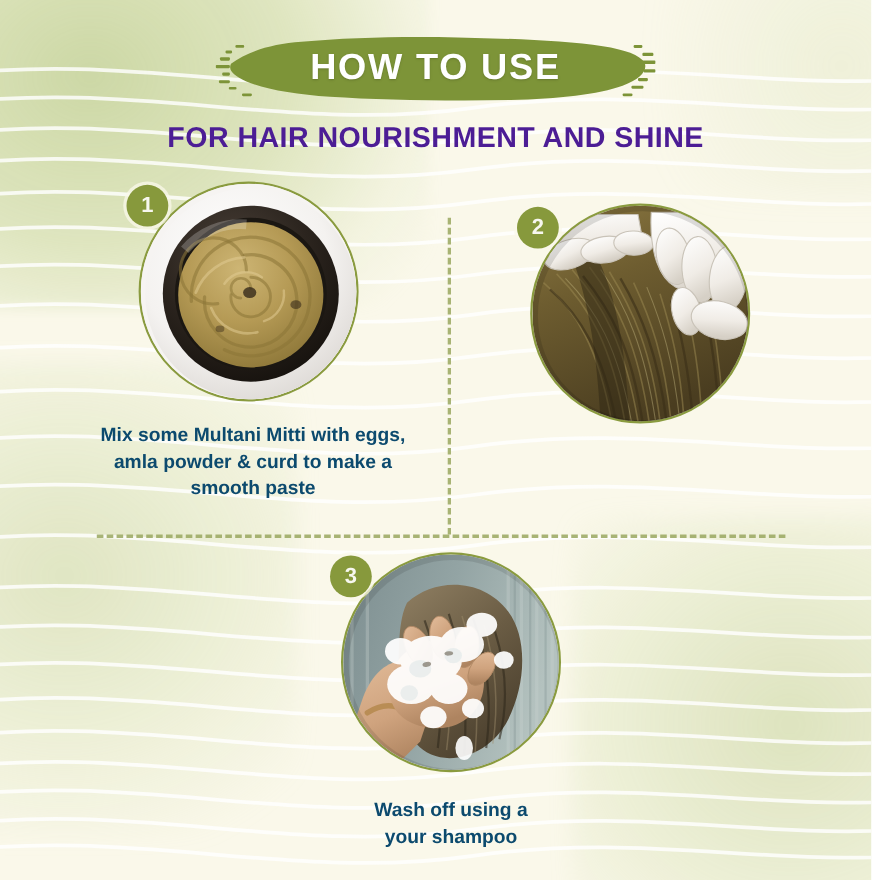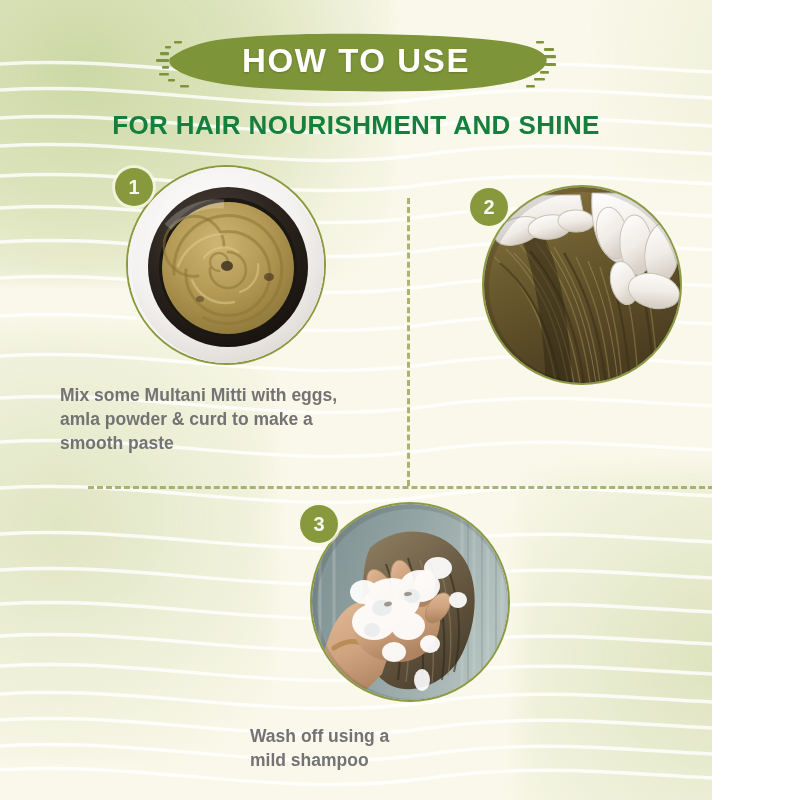--- a/index.html
+++ b/index.html
@@ -6,21 +6,21 @@
   * { margin:0; padding:0; box-sizing:border-box; }
 
   html, body {
     width:800px; height:800px;
     font-family:"Liberation Sans", sans-serif;
     overflow:hidden;
   }
 
   #poster {
     position:relative;
-    width:712px; height:800px;
+    width:792px; height:800px;
     background:#faf8ea;
     overflow:hidden;
   }
 
   
   .bg-layer { position:absolute; inset:0; pointer-events:none; }
 
   .wash-tl {
     position:absolute; left:-170px; top:-190px;
     width:560px; height:470px;
@@ -74,21 +74,21 @@
     display:flex; align-items:center; justify-content:center;
     font-size:33px; font-weight:bold; color:#ffffff;
     letter-spacing:1.6px;
     text-shadow:0 1px 2px rgba(60,70,25,0.35);
     padding-bottom:3px;
   }
 
   .subtitle {
     margin-top:14px;
     font-size:26px; font-weight:bold;
-    color:#15803d; letter-spacing:0.4px;
+    color:#4c1d95; letter-spacing:0.4px;
   }
 
   
   .divider-v {
     position:absolute;
     left:407px; top:198px;
     width:0; height:288px;
     border-left:3px dashed #9aa860;
     opacity:0.85;
   }
@@ -120,22 +120,23 @@
     background:#87993c;
     color:#f7f7ef;
     font-size:20px; font-weight:bold;
     display:flex; align-items:center; justify-content:center;
     z-index:6;
     box-shadow:0 0 0 3px rgba(250,248,234,0.75);
   }
 
   .caption {
     font-size:17.5px; font-weight:bold;
-    color:#737373;
+    color:#0c4a6e;
     line-height:1.38;
+    text-align:center;
     white-space:pre-line;
   }
 
   
   #step-1 { left:60px; top:165px; width:340px; }
   #step-1 .photo { width:200px; height:200px; margin-left:66px; }
   #step-1 .badge { left:55px; top:3px; }
   #step-1 .caption { margin-top:18px; }
 
   
@@ -449,16 +450,16 @@
             <ellipse cx="96" cy="90" rx="4" ry="2" transform="rotate(-6 96 90)"></ellipse>
           </g>
 
           <ellipse cx="110" cy="176" rx="8" ry="11" fill="#ffffff" opacity="0.9"></ellipse>
 
           <circle cx="100" cy="100" r="99" fill="none" stroke="#000000" stroke-opacity="0.1" stroke-width="8"></circle>
         </svg>
       </div>
     </div>
     <div class="caption">Wash off using a
-mild shampoo</div>
+your shampoo</div>
   </div>
 
 </div>
 
 </body></html>

